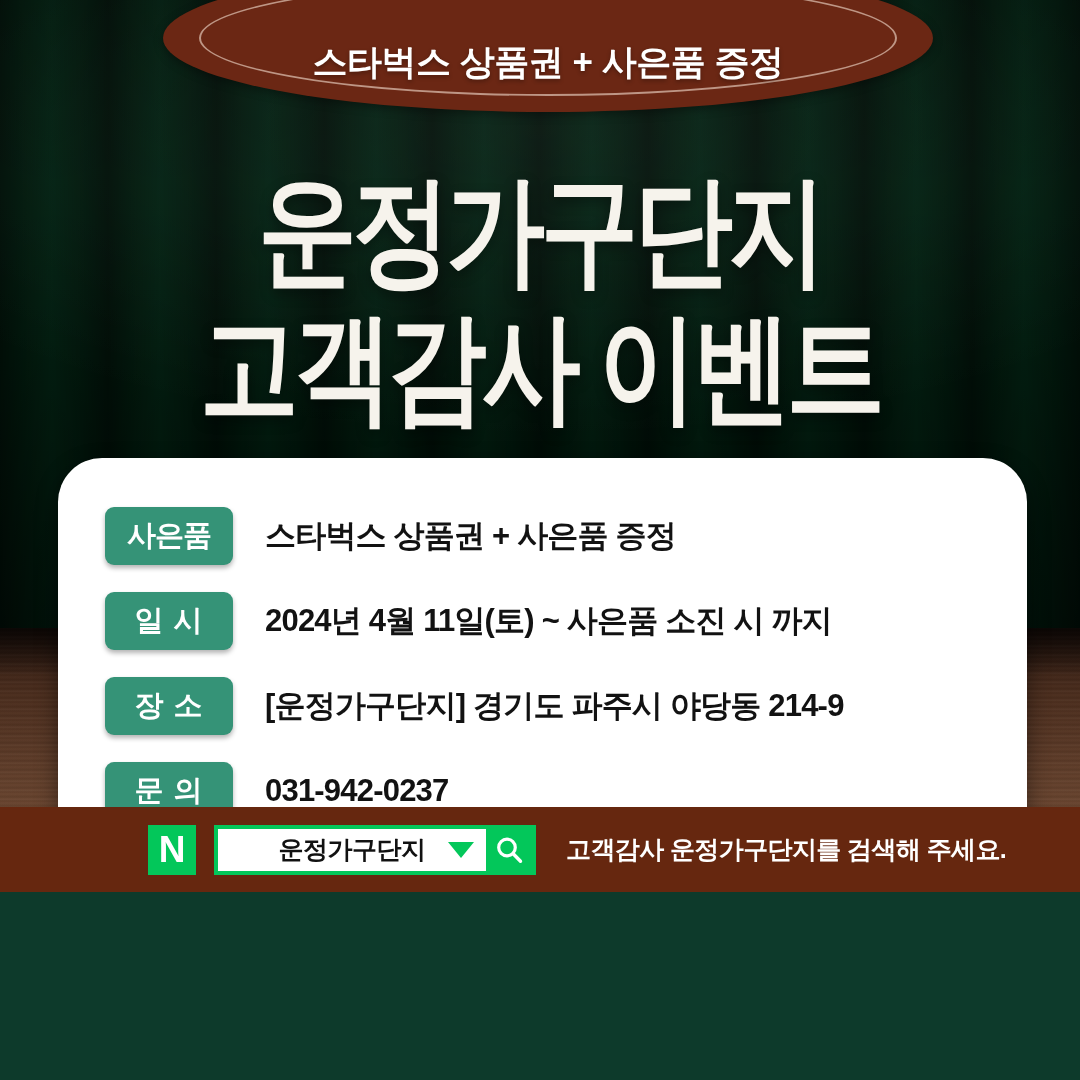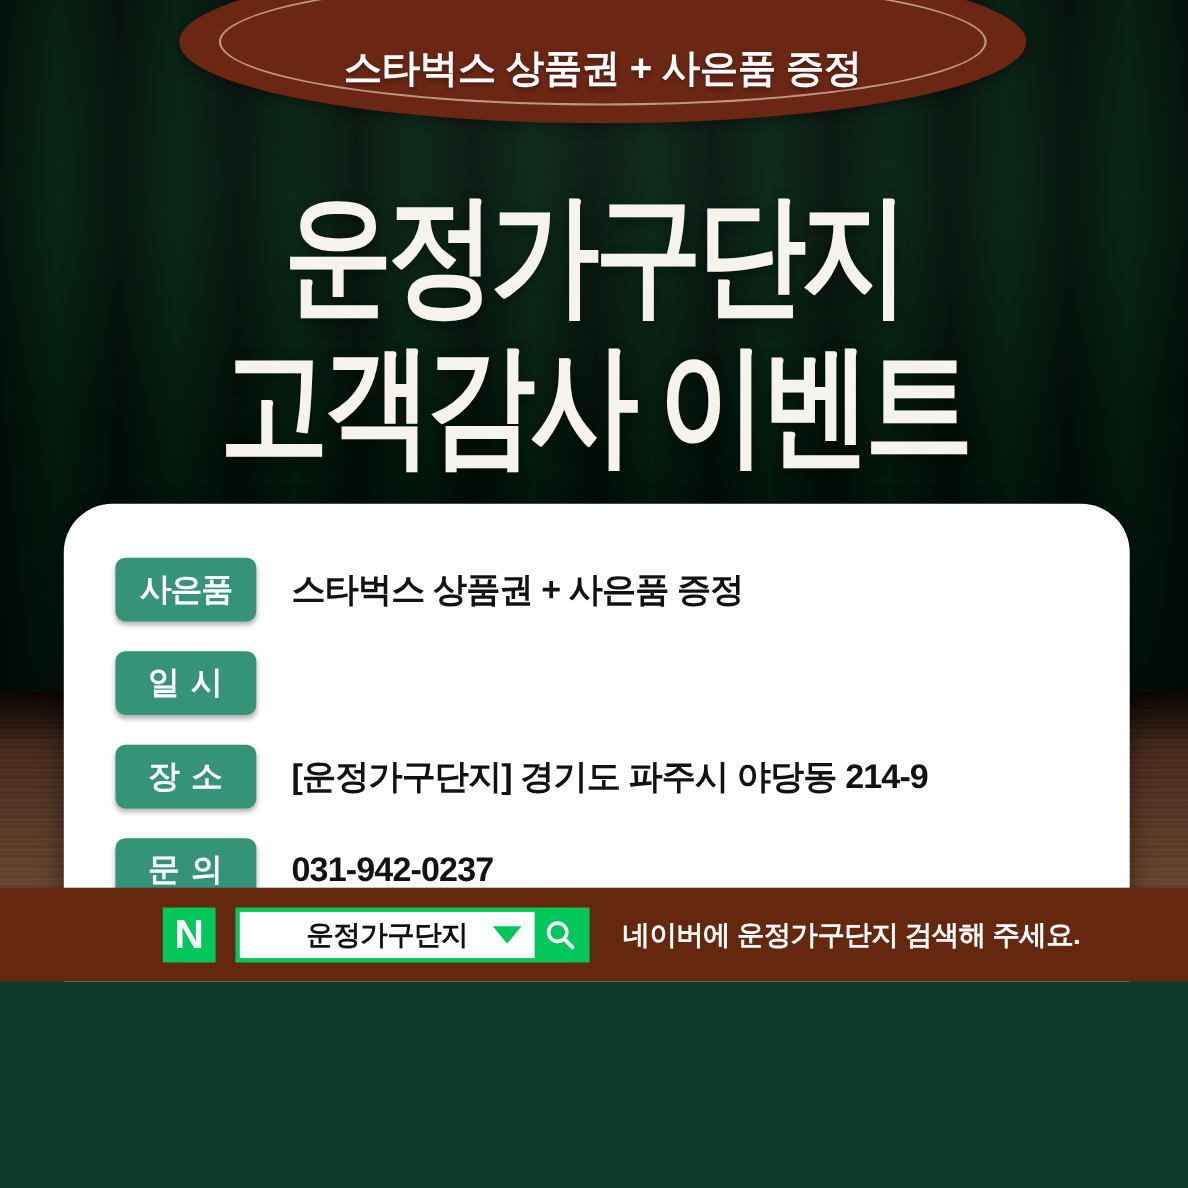--- a/index.html
+++ b/index.html
@@ -217,20 +217,21 @@
   <div class="card">
     <div class="rows">
 
       <div class="row">
         <div class="chip tight">사은품</div>
         <div class="row-value">스타벅스 상품권 + 사은품 증정</div>
       </div>
 
       <div class="row">
         <div class="chip">일 시</div>
+        <div class="row-value">2024년 4월 11일(토) ~ 사은품 소진 시 까지</div>
       </div>
 
       <div class="row">
         <div class="chip">장 소</div>
         <div class="row-value">[운정가구단지] 경기도 파주시 야당동 214-9</div>
       </div>
 
 
       <div class="row">
         <div class="chip">문 의</div>
@@ -251,17 +252,17 @@
           <span class="dd-tri"></span>
         </div>
         <div class="search-btn">
           <svg width="30" height="30" viewBox="0 0 30 30">
             <circle cx="13" cy="12.5" r="8.3" fill="none" stroke="#ffffff" stroke-width="3.2"></circle>
             <line x1="19.2" y1="18.8" x2="26.5" y2="26.2" stroke="#ffffff" stroke-width="3.4" stroke-linecap="round"></line>
           </svg>
         </div>
       </div>
 
-      <div class="footer-text">네이버에 운정가구단지 검색해 주세요.</div>
+      <div class="footer-text">고객감사 운정가구단지를 검색해 주세요.</div>
     </div>
   </div>
 
 </div>
 
 </body></html>

